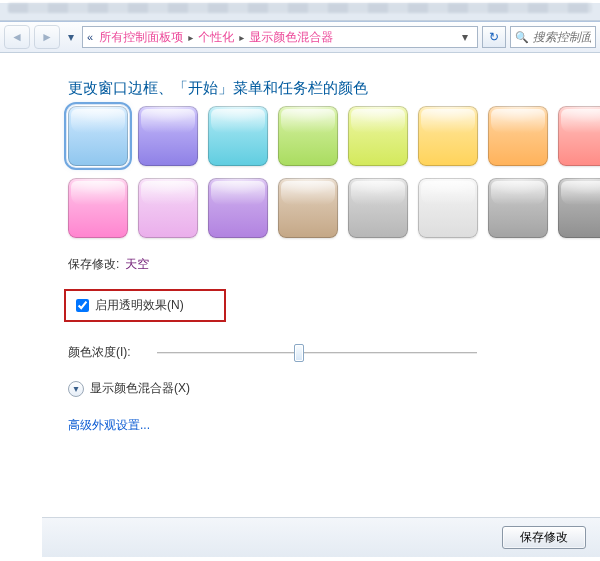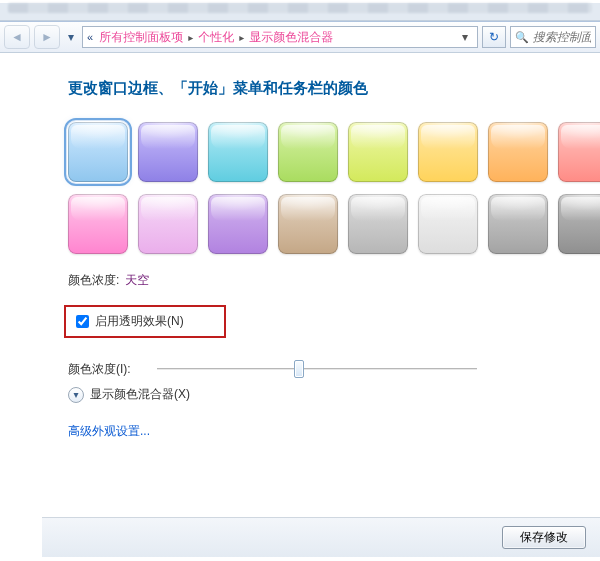--- a/index.html
+++ b/index.html
@@ -78,22 +78,22 @@
   }
   .mag { font-size:11px; color:#888;}
 
   
   .content {
     padding: 26px 20px 10px 68px;
   }
   .page-title {
     font-size: 15px;
     color: #005a9e;
-    margin-bottom: 24px;
-    font-weight:700;
+    margin-bottom: 8px;
+    font-weight:400;
   }
 
   .swatch-grid {
     display: grid;
     grid-template-columns: repeat(8, 60px);
     grid-auto-rows: 60px;
     gap: 12px 10px;
     margin-bottom: 18px;
   }
   .swatch {
@@ -130,22 +130,22 @@
     border:2px solid #bf1d1d;
     padding: 6px 40px 6px 10px;
     margin: 6px 0 14px -4px;
     gap:6px;
   }
   .highlight-box input[type=checkbox]{
     width:13px; height:13px;
   }
 
   .slider-row{
-    display:flex; align-items:center; gap:26px;
-    margin: 8px 0 8px 0;
+    display:flex; align-items:flex-start; gap:26px;
+    margin: 8px 0 18px 0;
   }
   .slider-label{ color:#333; white-space:nowrap;}
   .track{
     position:relative;
     flex:0 0 320px;
     height: 18px;
     display:flex; align-items:center;
   }
   .track-line{
     height:2px; width:100%;
@@ -272,21 +272,21 @@
       <div class="swatch" title="淡紫" style="--c1: #f6d8f7; --c2: #eaaeeb;"></div>
       <div class="swatch" title="紫罗兰" style="--c1: #d3b6f0; --c2: #b182e0;"></div>
       <div class="swatch" title="巧克力" style="--c1: #e4d3c0; --c2: #c4a786;"></div>
       <div class="swatch" title="石板" style="--c1: #dcdcdc; --c2: #b6b6b6;"></div>
       <div class="swatch" title="霜白" style="--c1: #f4f4f4; --c2: #dddddd;"></div>
       <div class="swatch" title="烟灰" style="--c1: #cfcfcf; --c2: #a3a3a3;"></div>
       <div class="swatch" title="石墨" style="--c1: #bfbfbf; --c2: #8f8f8f;"></div>
     </div>
 
   <div class="current-row">
-    <span class="current-label">颜色浓度:</span>
+    <span class="current-label">保存修改:</span>
     <span class="current-value">天空</span>
   </div>
 
   <div class="highlight-box">
     <input type="checkbox" id="transp" checked="" style="">
     <label for="transp">启用透明效果(N)</label>
   </div>
 
   <div class="slider-row">
     <span class="slider-label">颜色浓度(I):</span>

